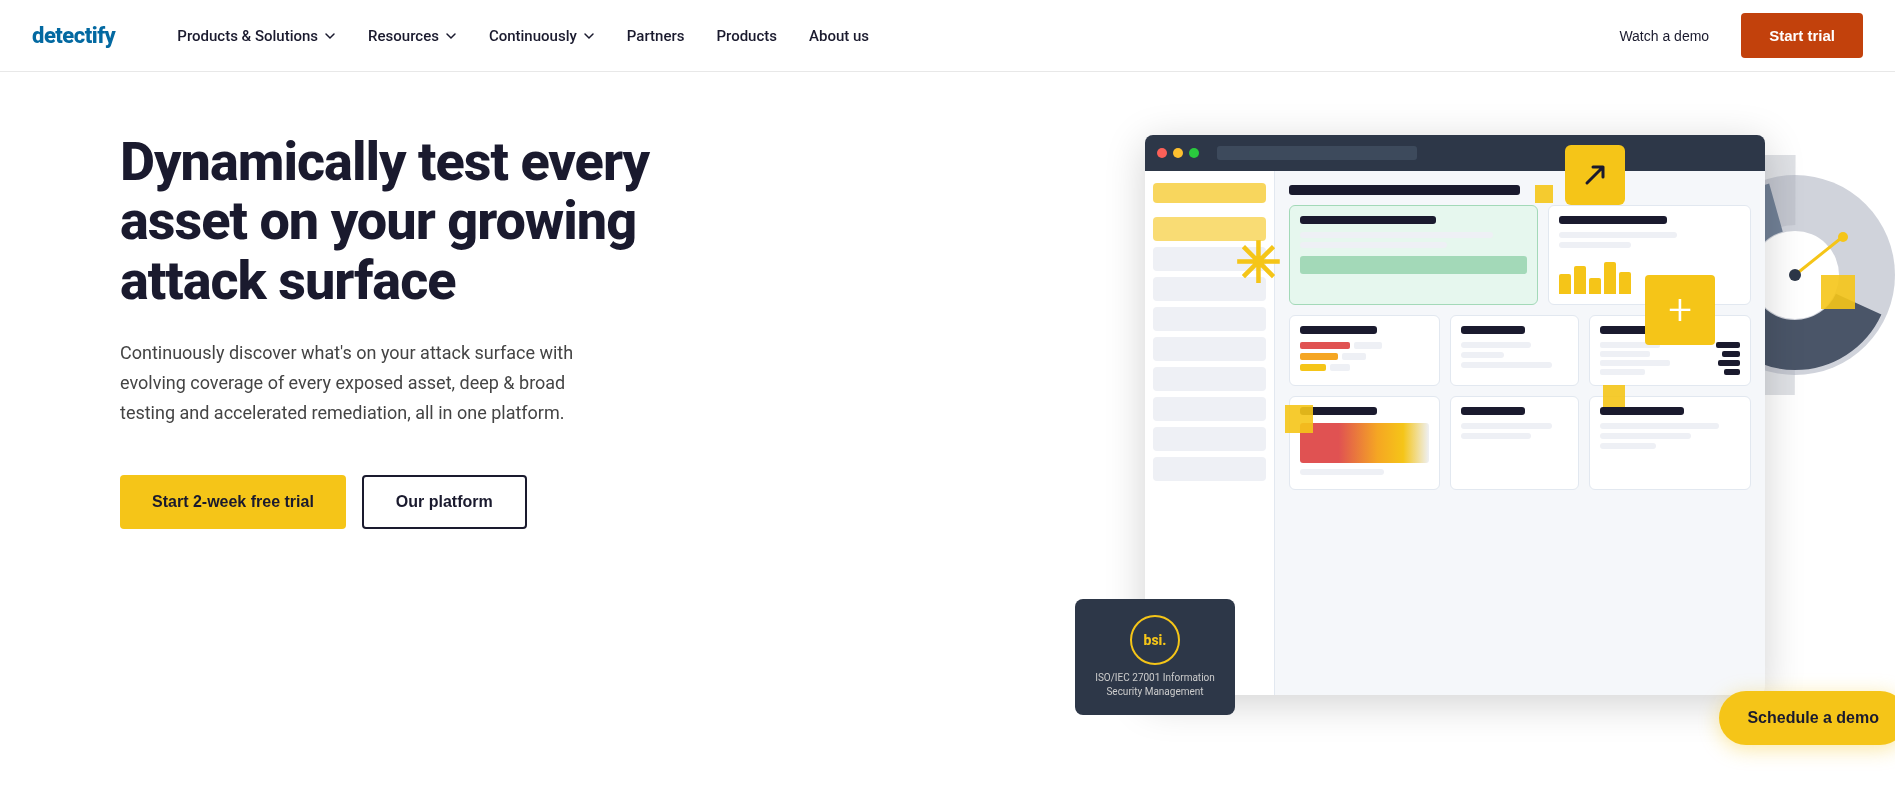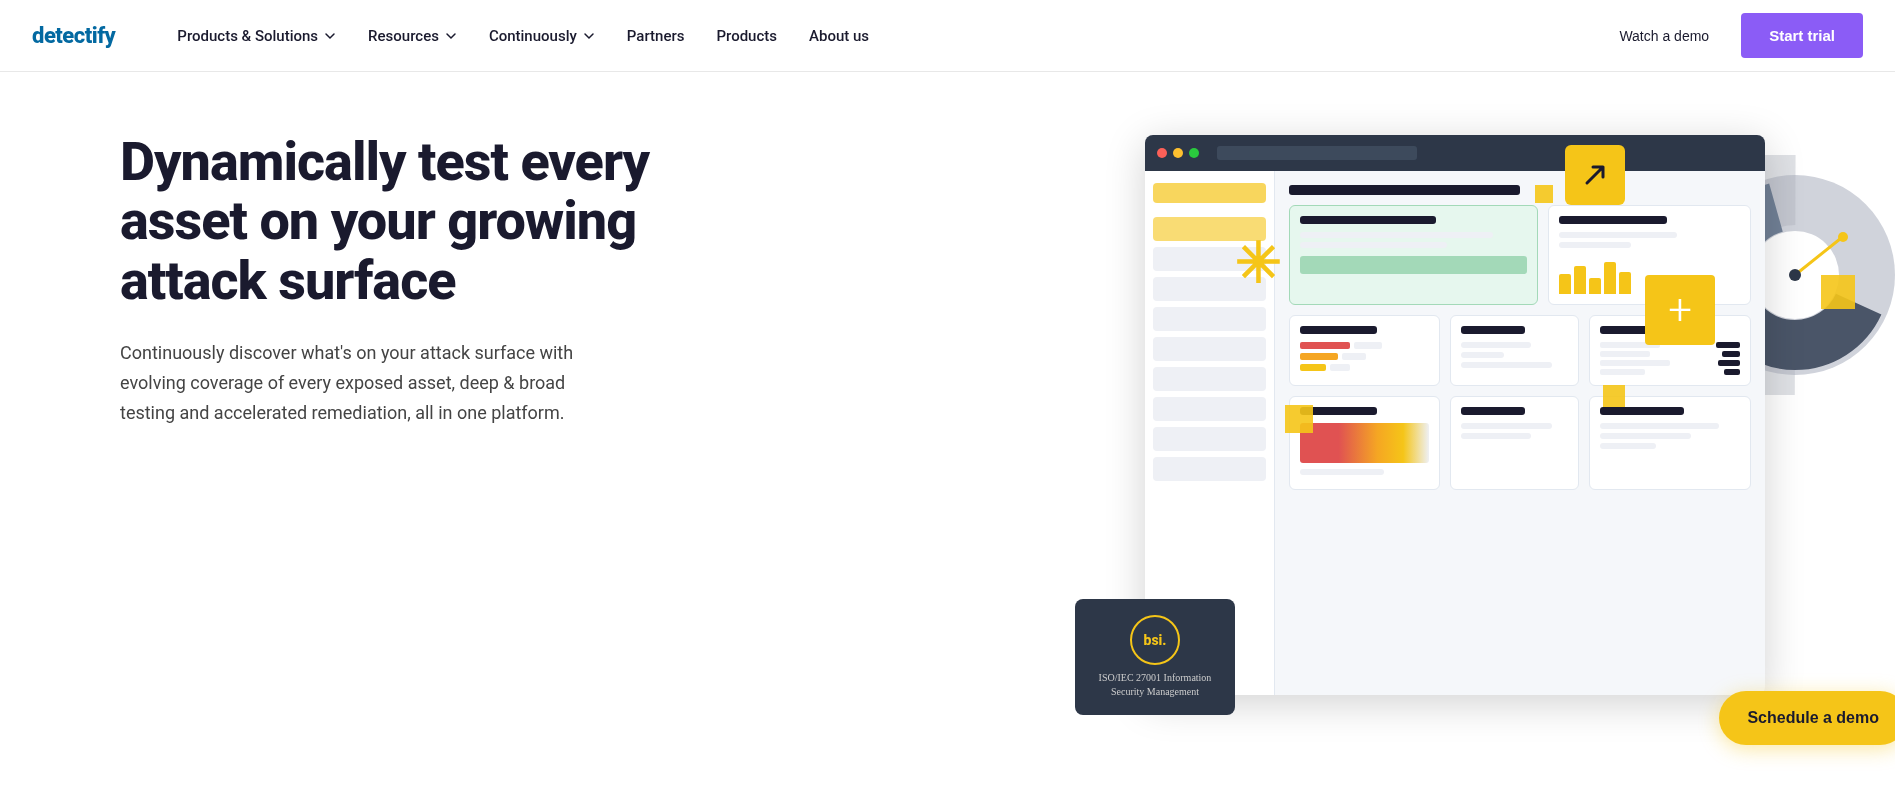--- a/index.html
+++ b/index.html
@@ -59,21 +59,21 @@
       font-size: 14px;
       font-weight: 500;
       color: #1a1a2e;
       cursor: pointer;
       padding: 8px 16px;
       background: none;
       border: none;
       text-align: center;
     }
     .btn-start-trial {
-      background: #8b5cf6;
+      background: #c2410c;
       color: #fff;
       font-size: 15px;
       font-weight: 600;
       padding: 14px 28px;
       border: none;
       border-radius: 4px;
       cursor: pointer;
     }
 
     
@@ -279,21 +279,21 @@
       height: 50px;
       border-radius: 50%;
       border: 2px solid #f5c518;
       display: flex;
       align-items: center;
       justify-content: center;
       font-weight: 800;
       font-size: 14px;
       color: #f5c518;
     }
-    .bsi-text { font-size: 10px; text-align: center; line-height: 1.4; color: #ccc; font-family: Liberation Serif, serif; }
+    .bsi-text { font-size: 10px; text-align: center; line-height: 1.4; color: #ccc; }
 
     
     .schedule-demo-btn {
       position: absolute;
       right: 8px;
       bottom: 30px;
       background: #f5c518;
       color: #1a1a2e;
       font-weight: 700;
       font-size: 16px;
@@ -344,20 +344,24 @@
   <div class="nav-actions">
     <button class="btn-watch-demo">Watch a demo</button>
     <button class="btn-start-trial">Start trial</button>
   </div>
 </nav>
 
 <section class="hero">
   <div class="hero-content">
     <h1 class="hero-title">Dynamically test every asset on your growing attack surface</h1>
     <p class="hero-subtitle">Continuously discover what's on your attack surface with evolving coverage of every exposed asset, deep &amp; broad testing and accelerated remediation, all in one platform.</p>
+    <div class="hero-buttons">
+      <button class="btn-primary-hero">Start 2-week free trial</button>
+      <button class="btn-secondary-hero">Our platform</button>
+    </div>
   </div>
 
   <div class="hero-visual">
 
     <svg class="deco-dash-arc" style="position:absolute;left:40px;top:30px;width:500px;height:500px;" viewBox="0 0 500 500">
       <circle cx="280" cy="240" r="180" fill="none" stroke="#c0c0c8" stroke-width="2.5" stroke-dasharray="12 8"></circle>
     </svg>
 
     <div class="deco-asterisk" style="left:170px;top:140px;font-size:56px;">✳</div>
 

